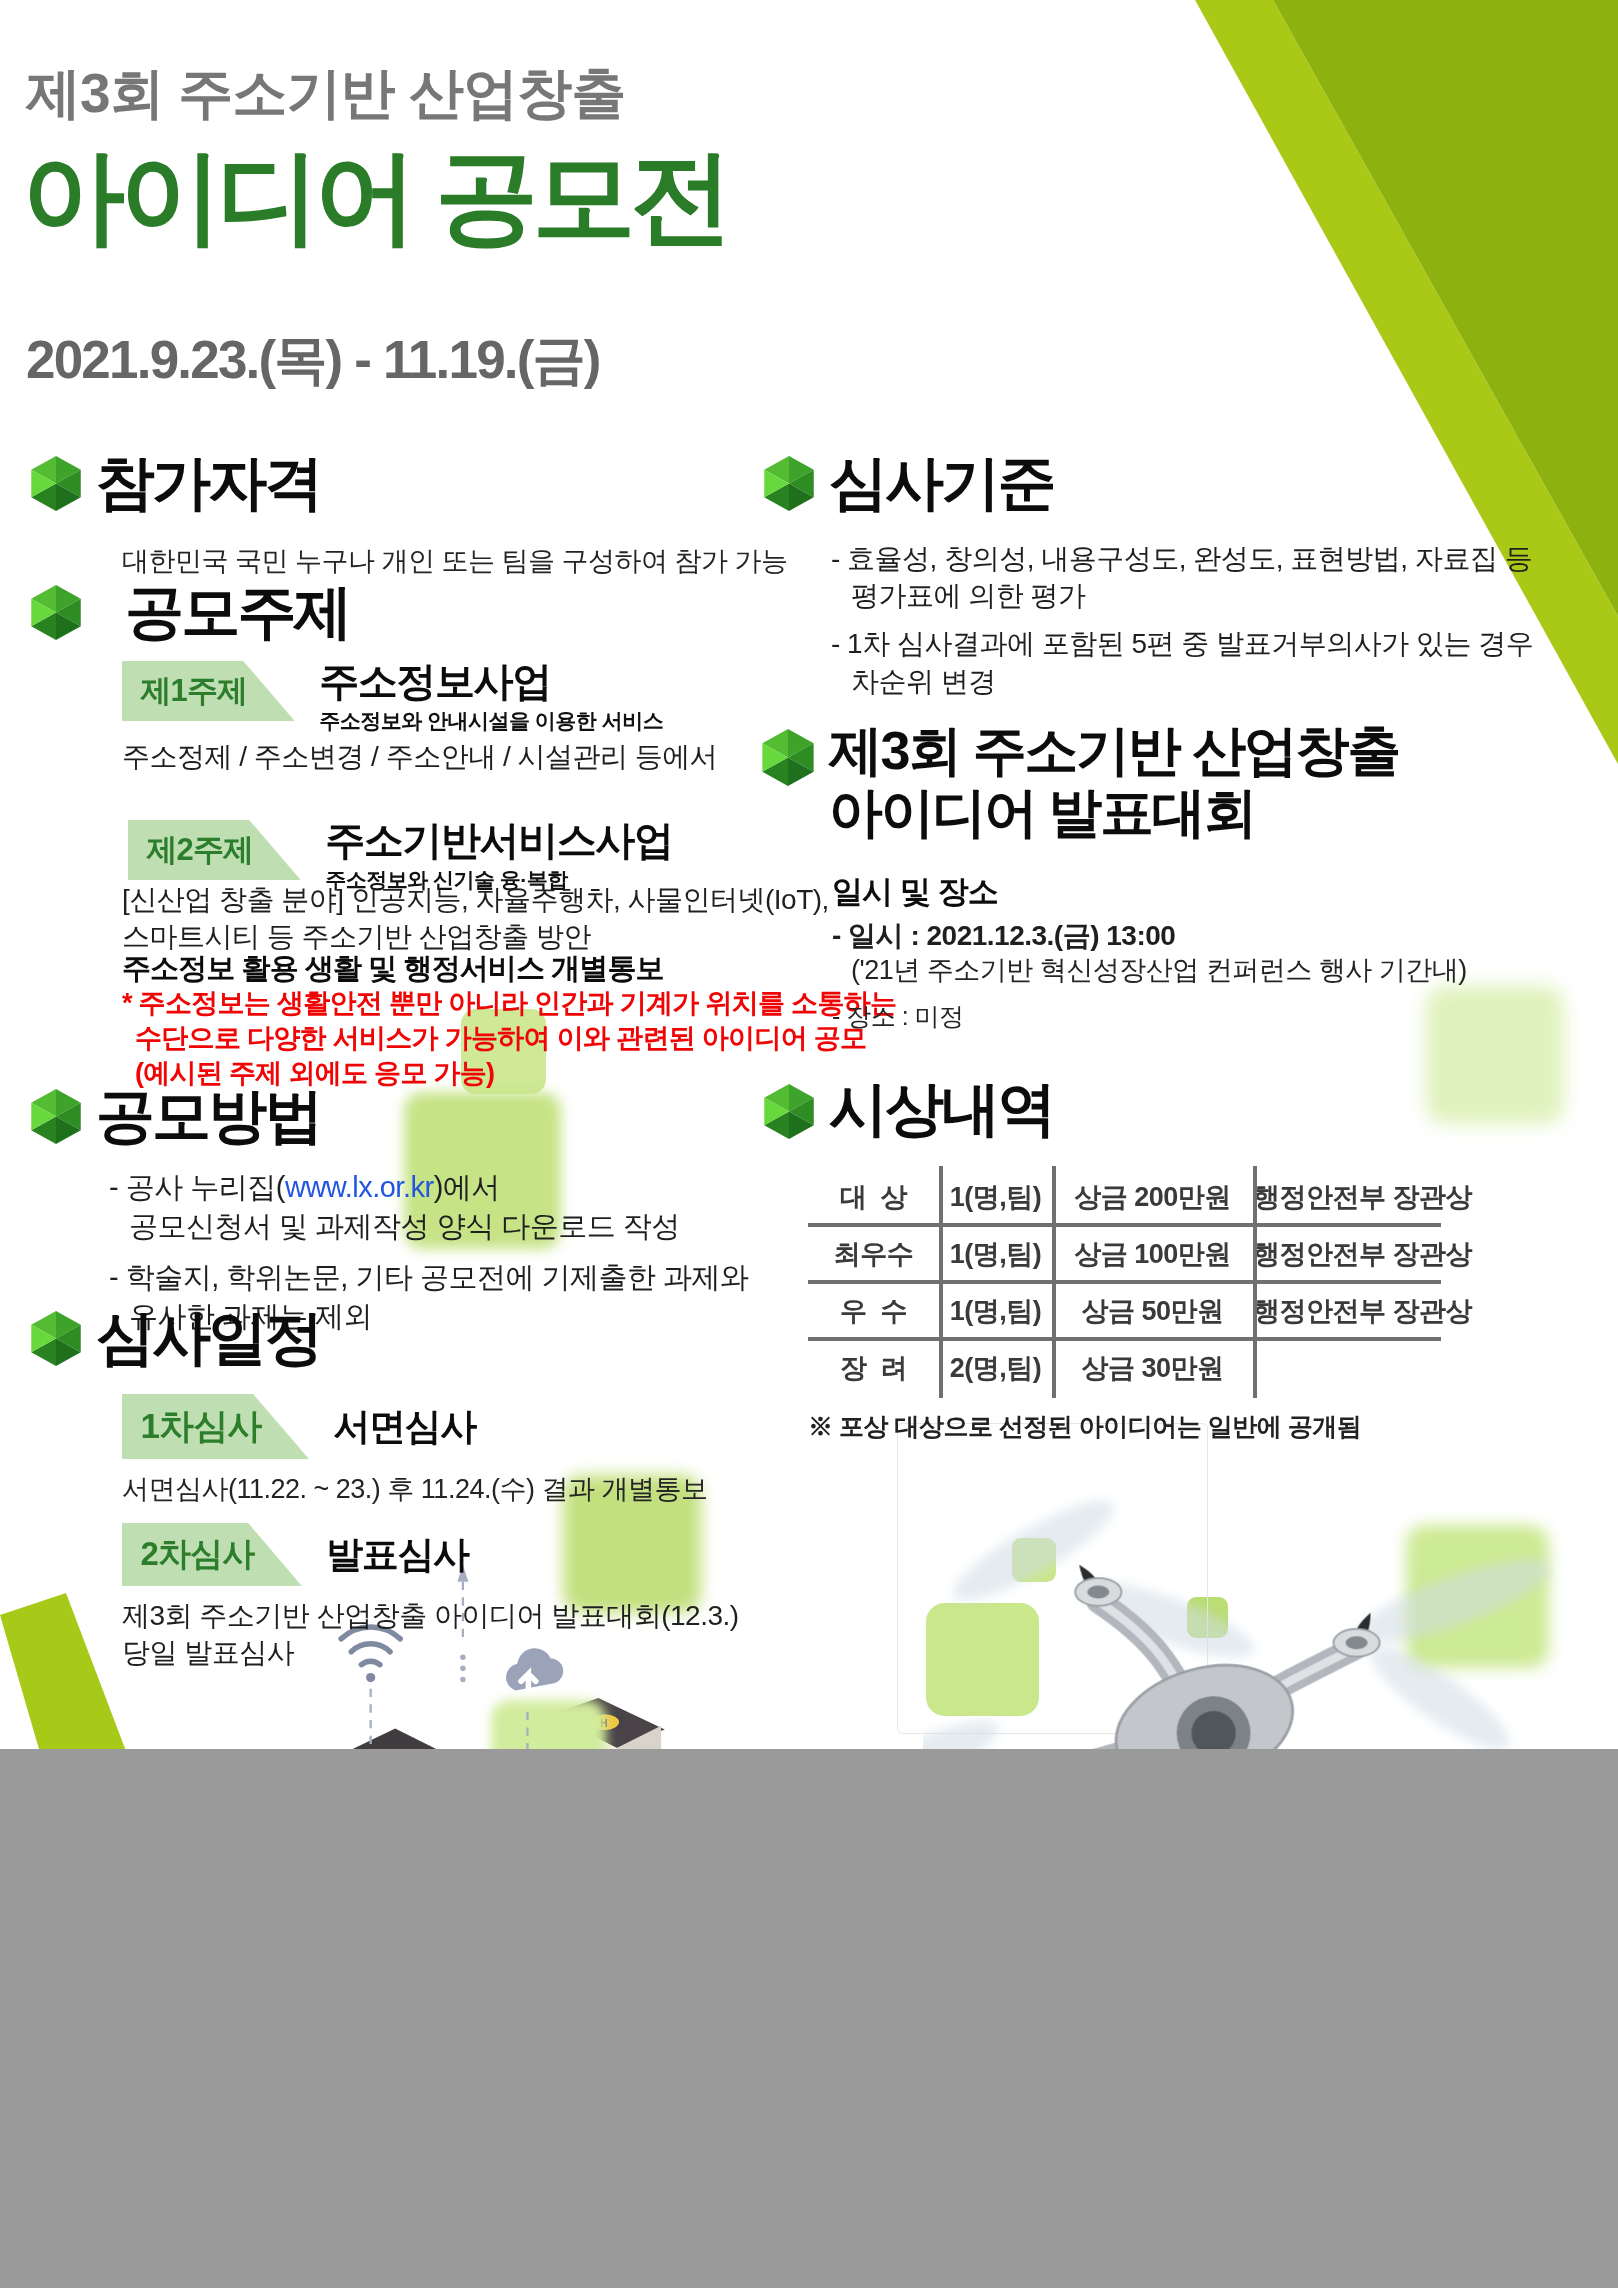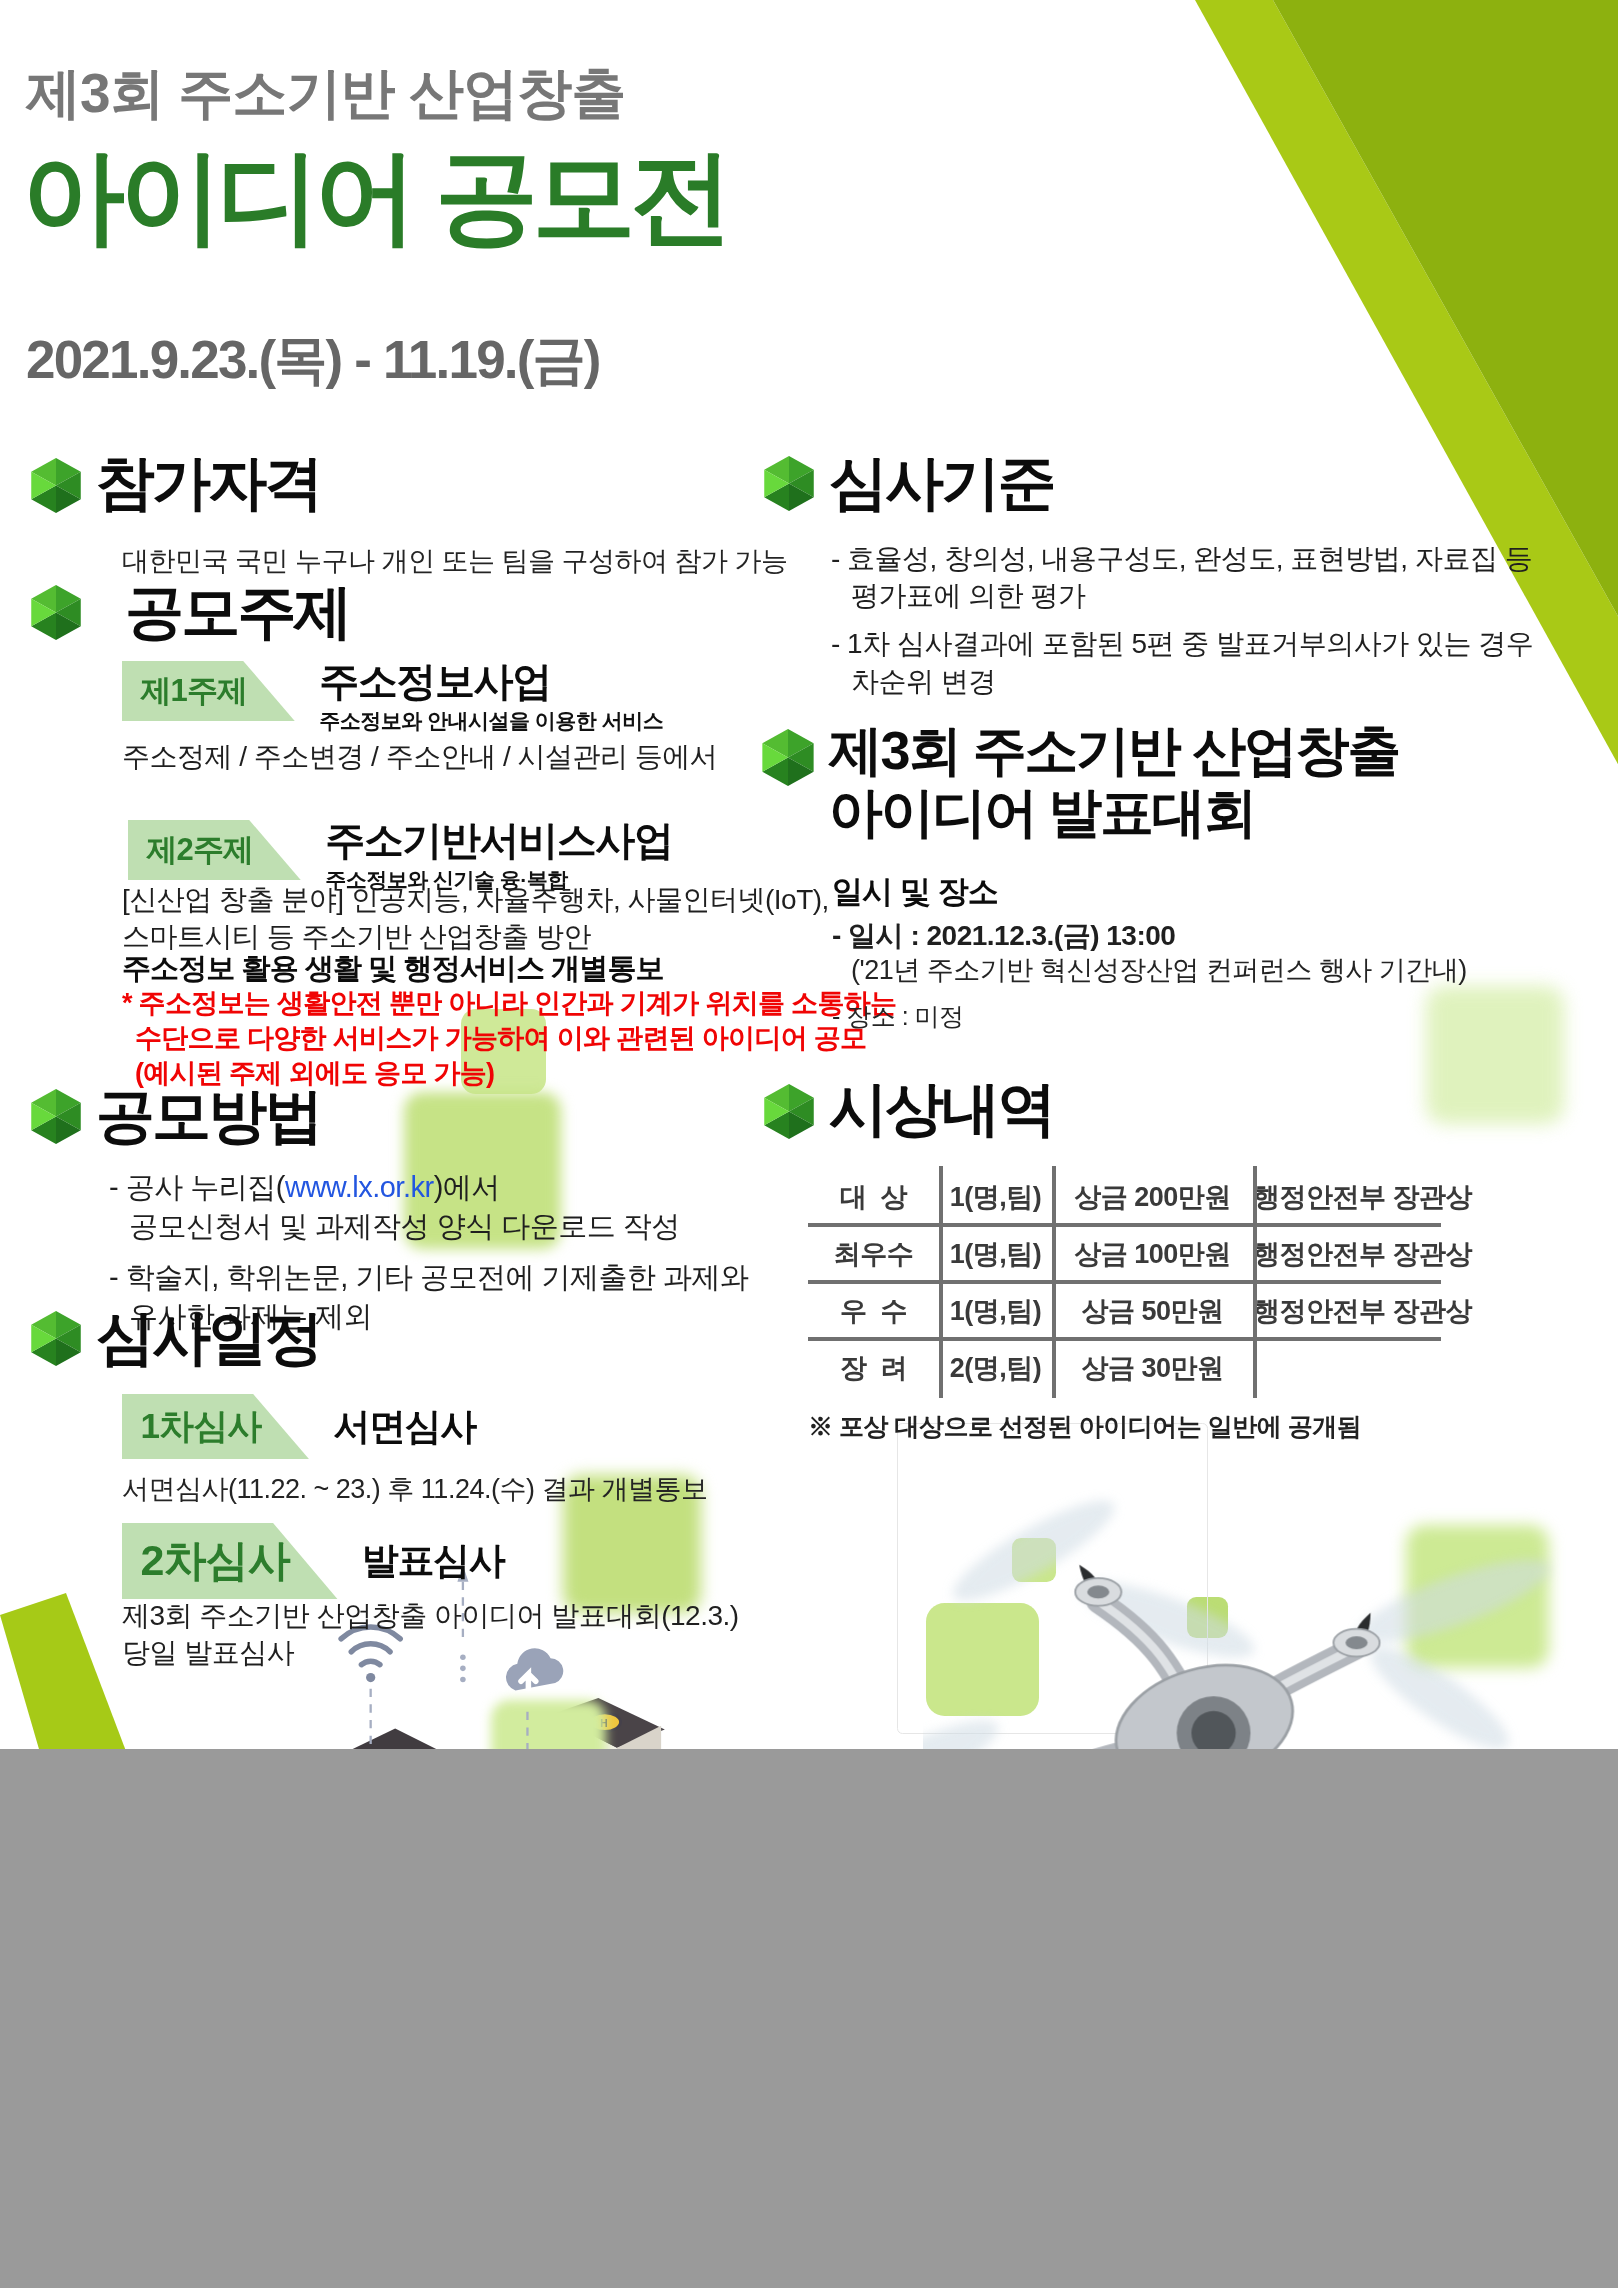--- a/index.html
+++ b/index.html
@@ -75,21 +75,21 @@
   <div class="gs" style="left:1012px;top:1538px;width:44px;height:44px;background:#cae78c;border-radius:9.2px;"></div>
   <div class="gs" style="left:1187px;top:1597px;width:41px;height:41px;background:#bbdd74;border-radius:9.2px;"></div>
   <div class="ws" style="left:897px;top:1423px;width:309px;height:309px;"></div>
   <div class="ws" style="left:1292px;top:1798px;width:291px;height:291px;"></div>
   <div class="gs" style="left:491px;top:1700px;width:115px;height:115px;background:#d2ec9e;filter:blur(5.5px);z-index:3;"></div>
 
   <div class="abs super-title">제3회 주소기반 산업창출</div>
   <div class="abs main-title">아이디어 공모전</div>
   <div class="abs date-range">2021.9.23.(목) - 11.19.(금)</div>
 
-  <div class="abs sec-head" style="left:31px;top:454px;align-items:flex-end;">
+  <div class="abs sec-head" style="left:31px;top:454px;">
     <svg width="50" height="55" viewBox="0 0 54 60">
         <polygon points="27,30 27,0 0,15" fill="#54bc32"></polygon>
         <polygon points="27,30 27,0 54,15" fill="#3da32a"></polygon>
         <polygon points="27,30 54,15 54,45" fill="#2e8c23"></polygon>
         <polygon points="27,30 54,45 27,60" fill="#1f701c"></polygon>
         <polygon points="27,30 27,60 0,45" fill="#27821f"></polygon>
         <polygon points="27,30 0,45 0,15" fill="#68d93c"></polygon>
       </svg>
     <h2>참가자격</h2>
   </div>
@@ -164,21 +164,21 @@
         <polygon points="27,30 0,45 0,15" fill="#68d93c"></polygon>
       </svg>
     <h2>심사일정</h2>
   </div>
   <div class="abs round-row" style="left:122px;top:1394px;">
     <div class="topic-badge" style="font-size:35px;">1차심사</div>
     <div class="round-label">서면심사</div>
   </div>
   <div class="abs t29" style="left:122px;top:1471px;">서면심사(11.22. ~ 23.) 후 11.24.(수) 결과 개별통보</div>
   <div class="abs round-row" style="left:122px;top:1523px;">
-    <div class="topic-badge" style="font-size:43px;">2차심사</div>
+    <div class="topic-badge" style="font-size:33px;">2차심사</div>
     <div class="round-label">발표심사</div>
   </div>
   <div class="abs t30" style="left:122px;top:1597px;">
     <div>제3회 주소기반 산업창출 아이디어 발표대회(12.3.)</div>
     <div>당일 발표심사</div>
   </div>
 
   <div class="abs sec-head" style="left:764px;top:454px;">
     <svg width="50" height="55" viewBox="0 0 54 60">
         <polygon points="27,30 27,0 0,15" fill="#54bc32"></polygon>

